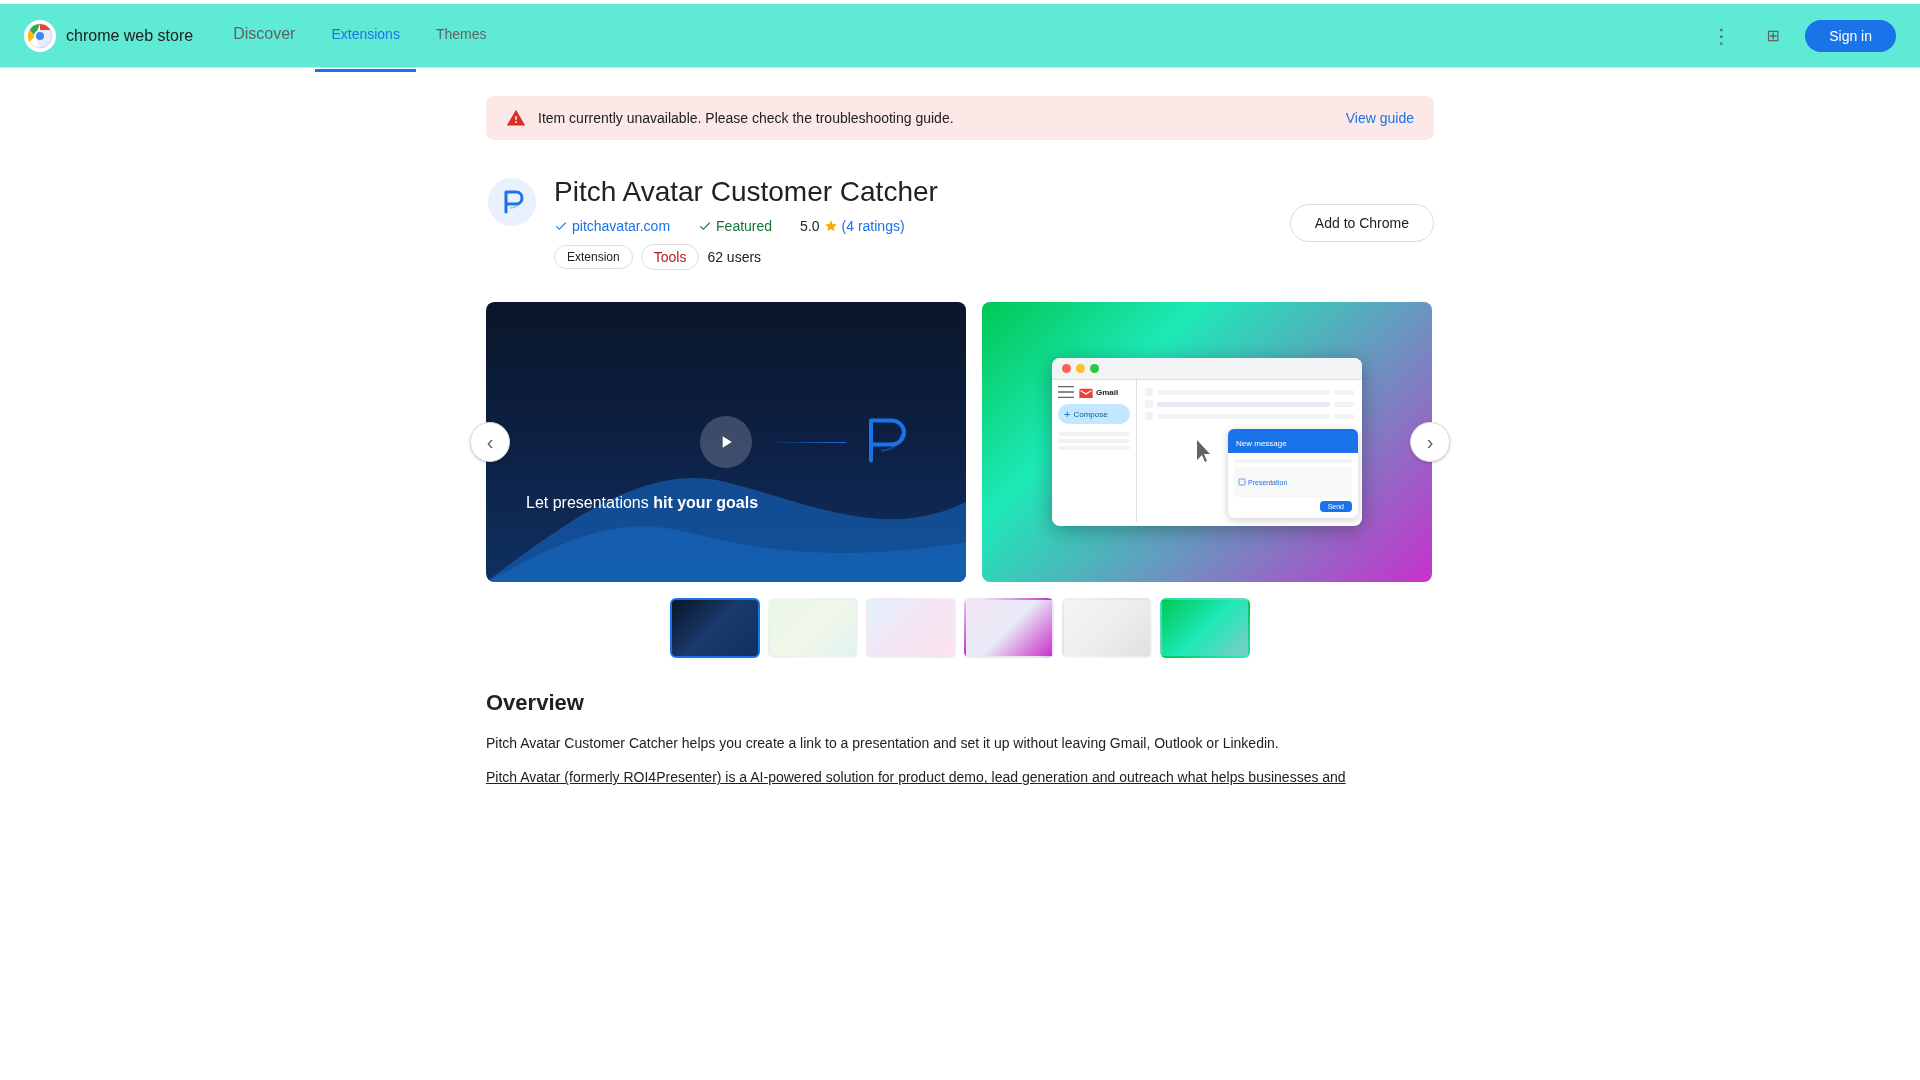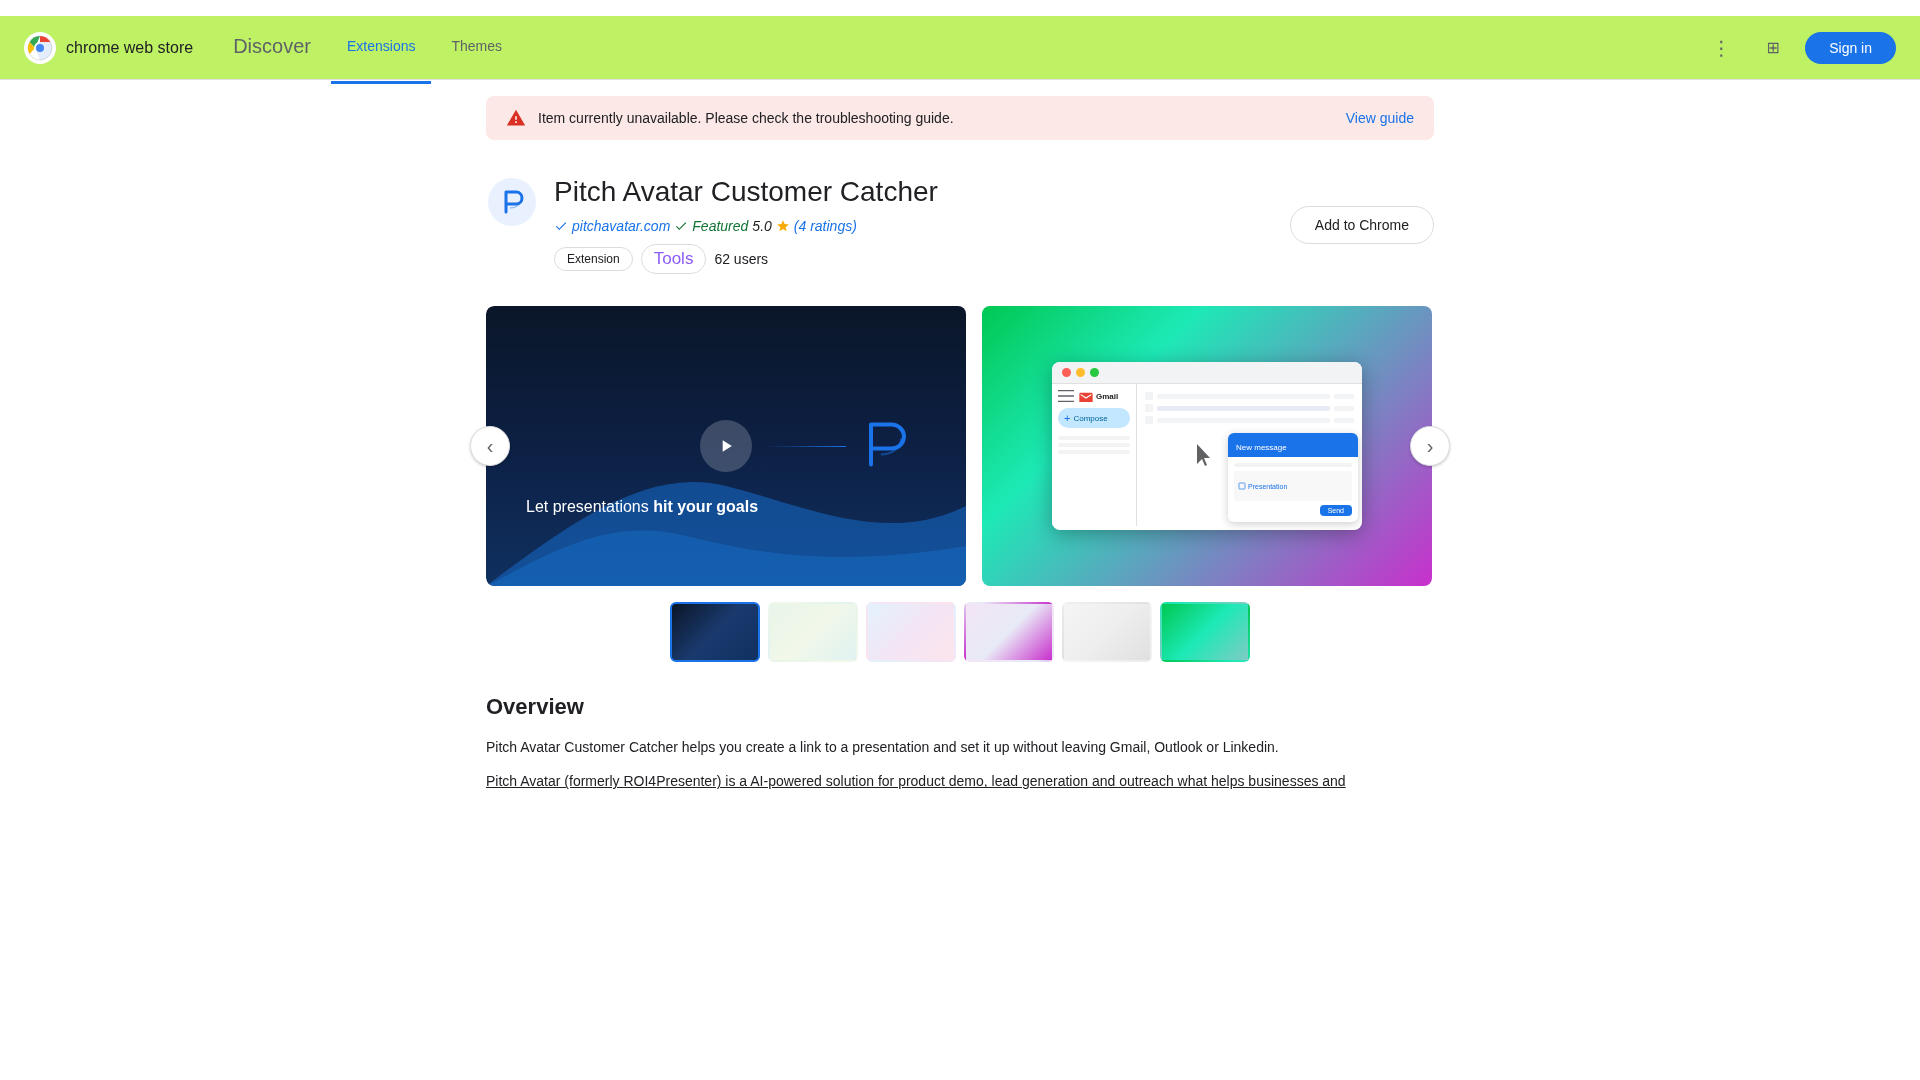--- a/index.html
+++ b/index.html
@@ -1,39 +1,39 @@
 <!DOCTYPE html>
 <html><head>
   <meta charset="utf-8">
   <style>
     * { box-sizing: border-box; margin: 0; padding: 0; }
     body { font-family: 'Google Sans', Arial, sans-serif; background: #fff; color: #202124; font-size: 14px; overflow-x: hidden; }
   </style>
 </head>
 <body>
 
-<header style="display:flex;align-items:center;padding:0 24px;height:64px;border-bottom:1px solid #e0e0e0;gap:16px;background:#bef264;position:sticky;top:16px;z-index:100;">
+<header style="display:flex;align-items:center;padding:0 24px;height:64px;border-bottom:1px solid #e0e0e0;gap:16px;background:#5eead4;position:sticky;top:4px;z-index:100;">
   <a href="#" style="display:flex;align-items:center;gap:10px;text-decoration:none;color:#202124;margin-right:8px;">
 
     <svg width="32" height="32" viewBox="0 0 32 32">
       <circle cx="16" cy="16" r="16" fill="#fff"></circle>
       <circle cx="16" cy="16" r="12" fill="none" stroke="#e0e0e0" stroke-width="1"></circle>
 
       <path d="M16 4 A12 12 0 0 1 26.4 10 L16 10 Z" fill="#EA4335"></path>
       <path d="M16 4 A12 12 0 0 0 5.6 10 L11 16 Z" fill="#34A853"></path>
       <path d="M5.6 10 A12 12 0 0 0 5.6 22 L11 16 Z" fill="#FBBC04"></path>
       <path d="M16 10 A6 6 0 1 0 16 22 A6 6 0 0 0 16 10Z" fill="white"></path>
       <circle cx="16" cy="16" r="4" fill="#4285F4"></circle>
       <path d="M26.4 10 L16 10 L11 16 L16 28 A12 12 0 0 0 28 16 A12 12 0 0 0 26.4 10Z" fill="#4285F4" opacity="0.15"></path>
     </svg>
     <span style="font-size:16px;font-weight:500;color:#202124;">chrome web store</span>
   </a>
 
   <nav style="display:flex;align-items:center;gap:4px;">
-    <a href="#" style="padding:24px 16px;font-size:20px;font-weight:500;color:#5f6368;cursor:pointer;border-radius:4px;text-decoration:none;border-bottom:3px solid transparent;height:64px;display:flex;align-items:center;">Discover</a>
+    <a href="#" style="padding:24px 16px;font-size:16px;font-weight:500;color:#5f6368;cursor:pointer;border-radius:4px;text-decoration:none;border-bottom:3px solid transparent;height:64px;display:flex;align-items:center;">Discover</a>
     <a href="#" style="padding:8px 16px;font-size:14px;font-weight:500;color:#1a73e8;cursor:pointer;text-decoration:none;border-bottom:3px solid #1a73e8;height:72px;display:flex;align-items:center;">Extensions</a>
     <a href="#" style="padding:8px 16px;font-size:14px;font-weight:500;color:#5f6368;cursor:pointer;border-radius:4px;text-decoration:none;border-bottom:3px solid transparent;height:64px;display:flex;align-items:center;">Themes</a>
   </nav>
 
   <div style="margin-left:auto;display:flex;align-items:center;gap:12px;">
     <button style="width:40px;height:40px;border-radius:50%;display:flex;align-items:center;justify-content:center;cursor:pointer;border:none;background:transparent;color:#5f6368;font-size:20px;">⋮</button>
     <button style="width:40px;height:40px;border-radius:50%;display:flex;align-items:center;justify-content:center;cursor:pointer;border:none;background:transparent;color:#5f6368;font-size:16px;">⊞</button>
     <button style="background:#1a73e8;color:#fff;border:none;border-radius:24px;padding:8px 24px;font-size:14px;font-weight:500;cursor:pointer;">Sign in</button>
   </div>
 </header>
@@ -55,21 +55,21 @@
         <circle cx="24" cy="24" r="24" fill="#1a73e8" opacity="0.1"></circle>
 
         <path d="M18 14 L18 34 M18 14 L28 14 C32 14 34 17 34 20 C34 23 32 26 28 26 L18 26" fill="none" stroke="#1a73e8" stroke-width="3" stroke-linecap="round" stroke-linejoin="round"></path>
         <path d="M22 30 C28 30 34 26 34 20" fill="none" stroke="#1a73e8" stroke-width="1.5" opacity="0.4"></path>
       </svg>
     </div>
 
     <div style="flex:1;">
       <h1 style="font-size:28px;font-weight:400;color:#202124;margin-bottom:10px;">Pitch Avatar Customer Catcher</h1>
 
-      <div style="display:flex;align-items:center;gap:4px;margin-bottom:10px;flex-wrap:wrap;font-style:italic;">
+      <div style="display:flex;align-items:center;gap:28px;margin-bottom:10px;flex-wrap:wrap;">
         <a href="#" style="color:#1a73e8;font-size:14px;font-weight:500;display:flex;align-items:center;gap:4px;text-decoration:none;">
           <svg width="14" height="14" viewBox="0 0 24 24" fill="#1a73e8">
             <path d="M9 16.17L4.83 12l-1.42 1.41L9 19 21 7l-1.41-1.41z"></path>
           </svg>
           <span>pitchavatar.com</span>
         </a>
 
         <span style="display:flex;align-items:center;gap:4px;color:#137333;font-size:14px;font-weight:500;">
           <svg width="14" height="14" viewBox="0 0 24 24" fill="#137333">
             <path d="M9 16.17L4.83 12l-1.42 1.41L9 19 21 7l-1.41-1.41z"></path>
@@ -81,21 +81,21 @@
           <span style="color:#202124;font-weight:500;">5.0</span>
           <svg width="14" height="14" viewBox="0 0 24 24" fill="#f9ab00">
             <path d="M12 17.27L18.18 21l-1.64-7.03L22 9.24l-7.19-.61L12 2 9.19 8.63 2 9.24l5.46 4.73L5.82 21z"></path>
           </svg>
           <a href="#" style="color:#1a73e8;text-decoration:none;font-size:14px;">(<span>4 ratings</span>)</a>
         </span>
       </div>
 
       <div style="display:flex;align-items:center;gap:8px;">
         <span style="border:1px solid #dadce0;border-radius:16px;padding:4px 12px;font-size:12px;color:#202124;cursor:pointer;">Extension</span>
-        <span style="border:1px solid #dadce0;border-radius:16px;padding:4px 12px;font-size:17px;color:#8b5cf6;cursor:pointer;">Tools</span>
+        <span style="border:1px solid #dadce0;border-radius:16px;padding:4px 12px;font-size:14px;color:#b91c1c;cursor:pointer;">Tools</span>
         <span style="font-size:14px;color:#202124;">62 users</span>
       </div>
     </div>
 
     <button style="background:#fff;border:1px solid #dadce0;border-radius:24px;padding:10px 24px;font-size:14px;font-weight:500;color:#202124;cursor:pointer;white-space:nowrap;align-self:center;">Add to Chrome</button>
   </div>
 
   <div style="position:relative;margin:16px 0;">
     <div style="display:flex;gap:16px;overflow:hidden;border-radius:8px;">
 

